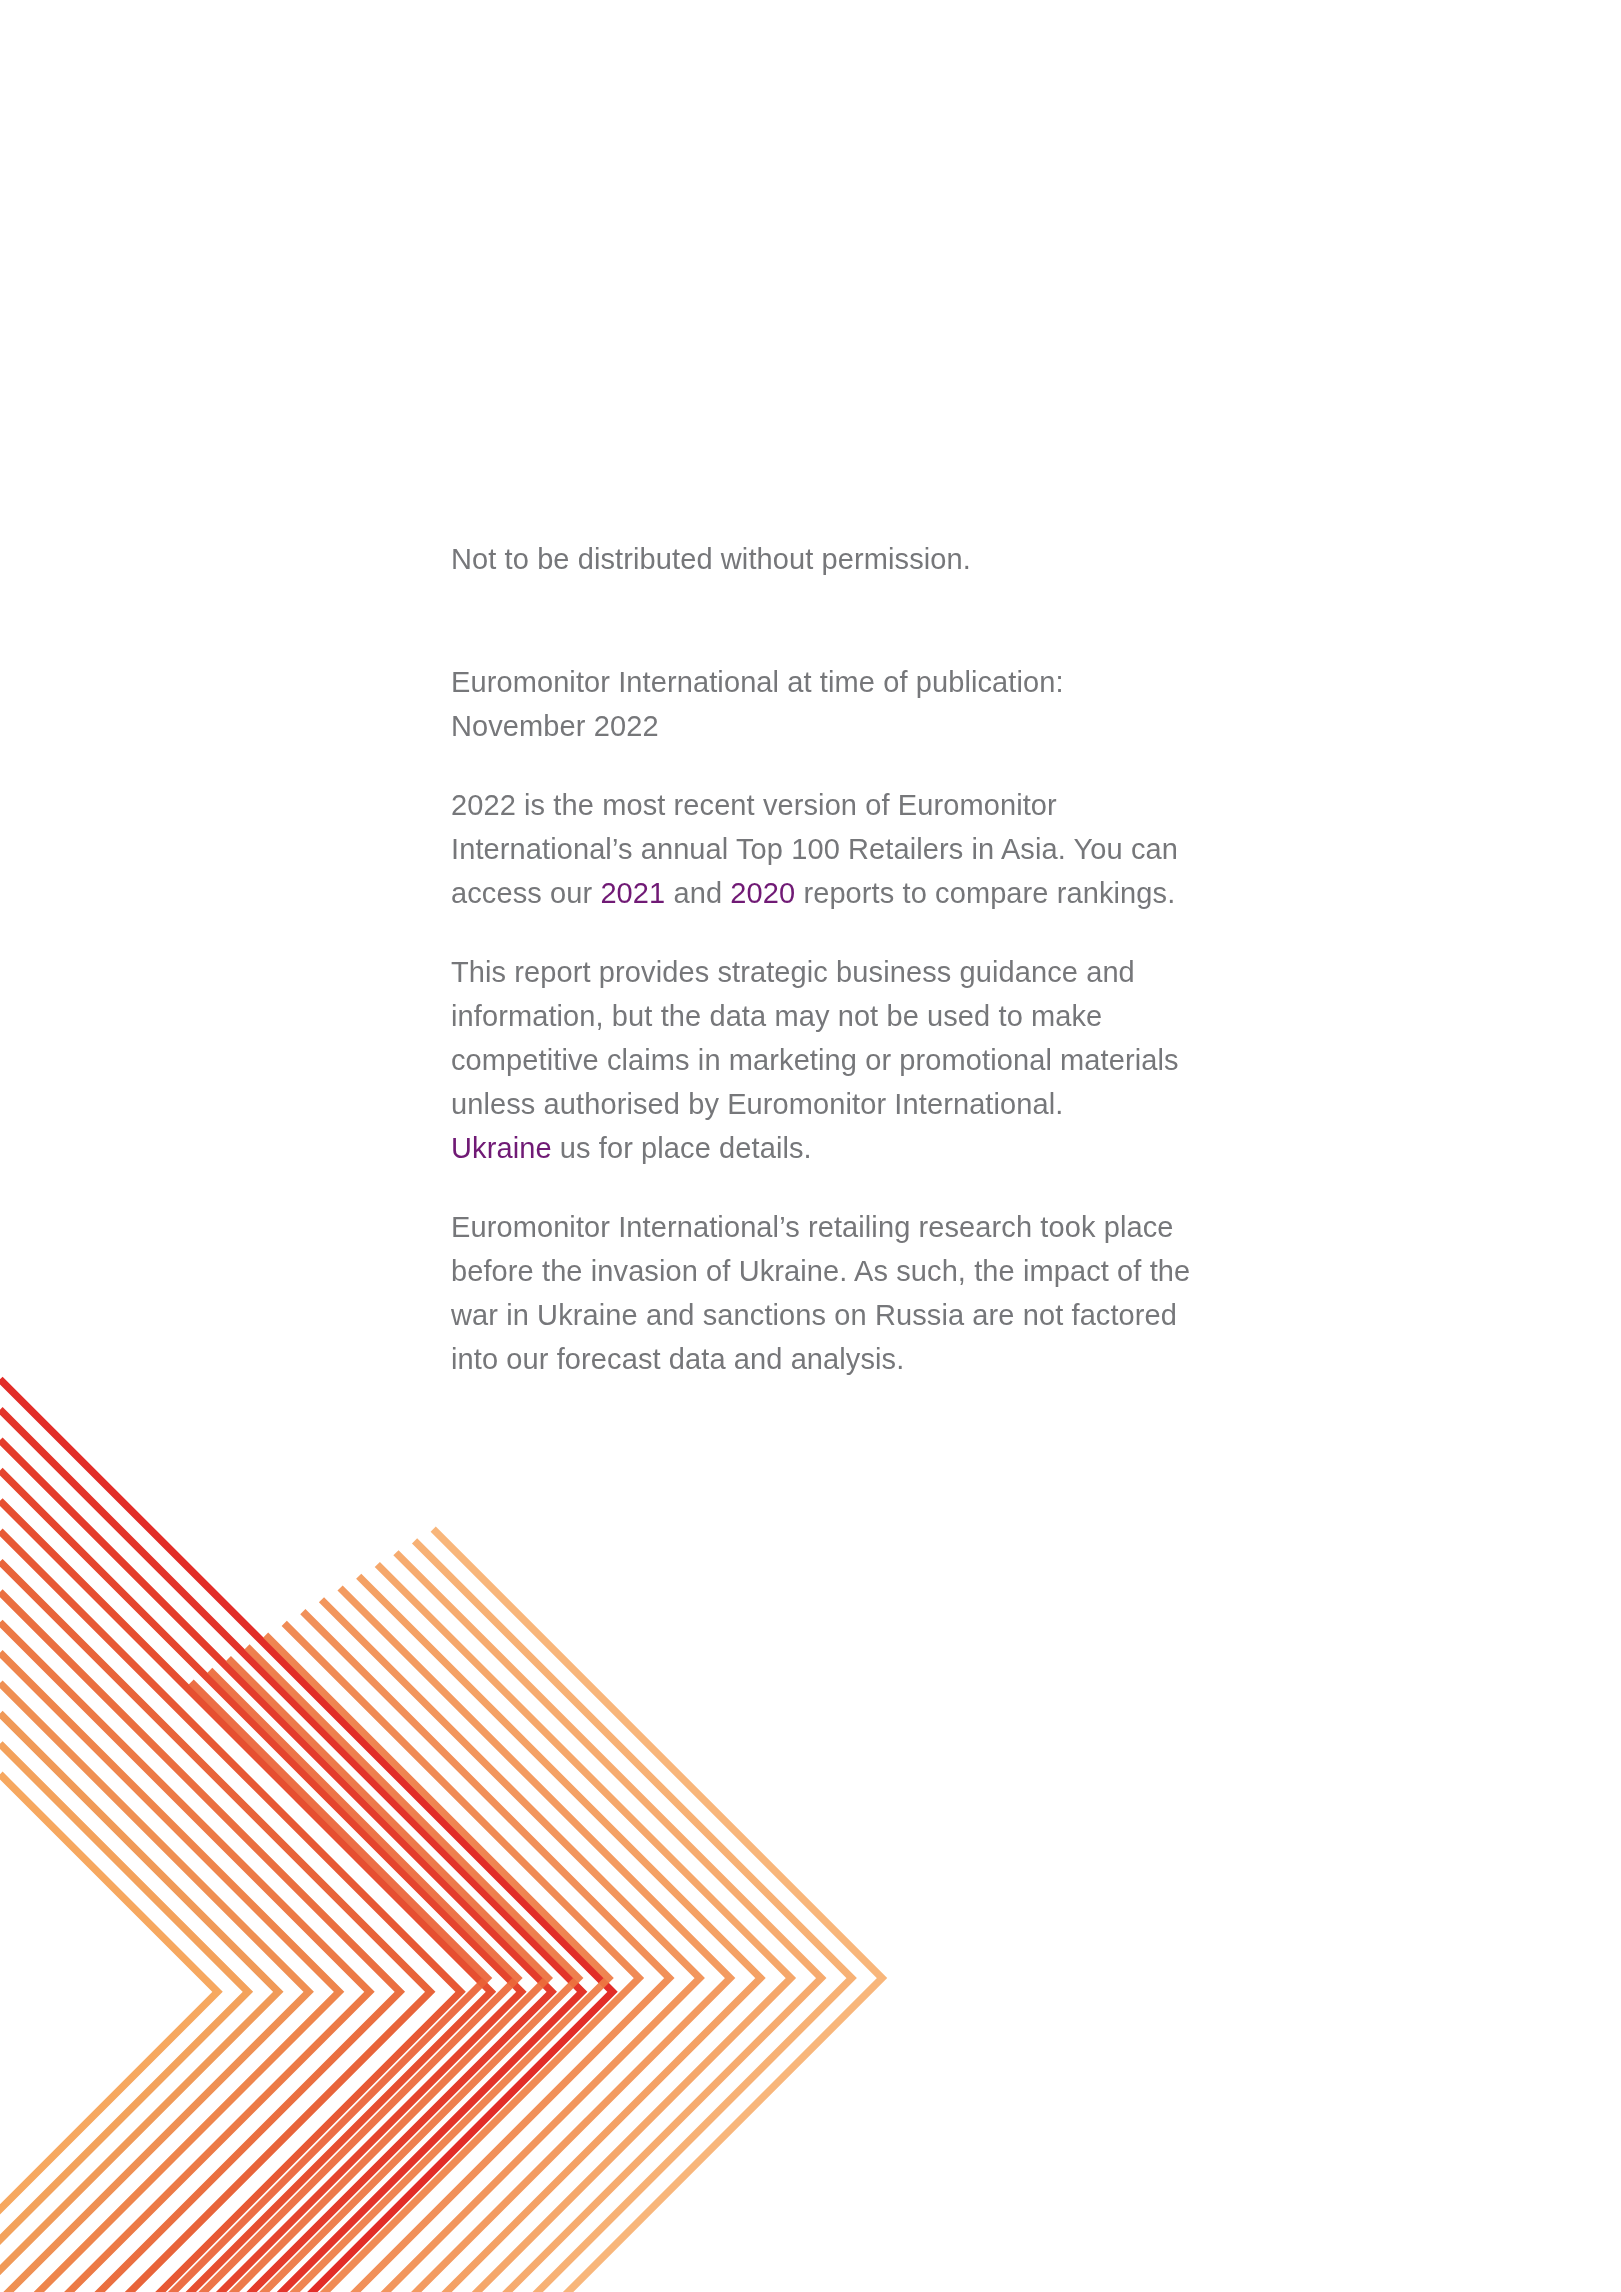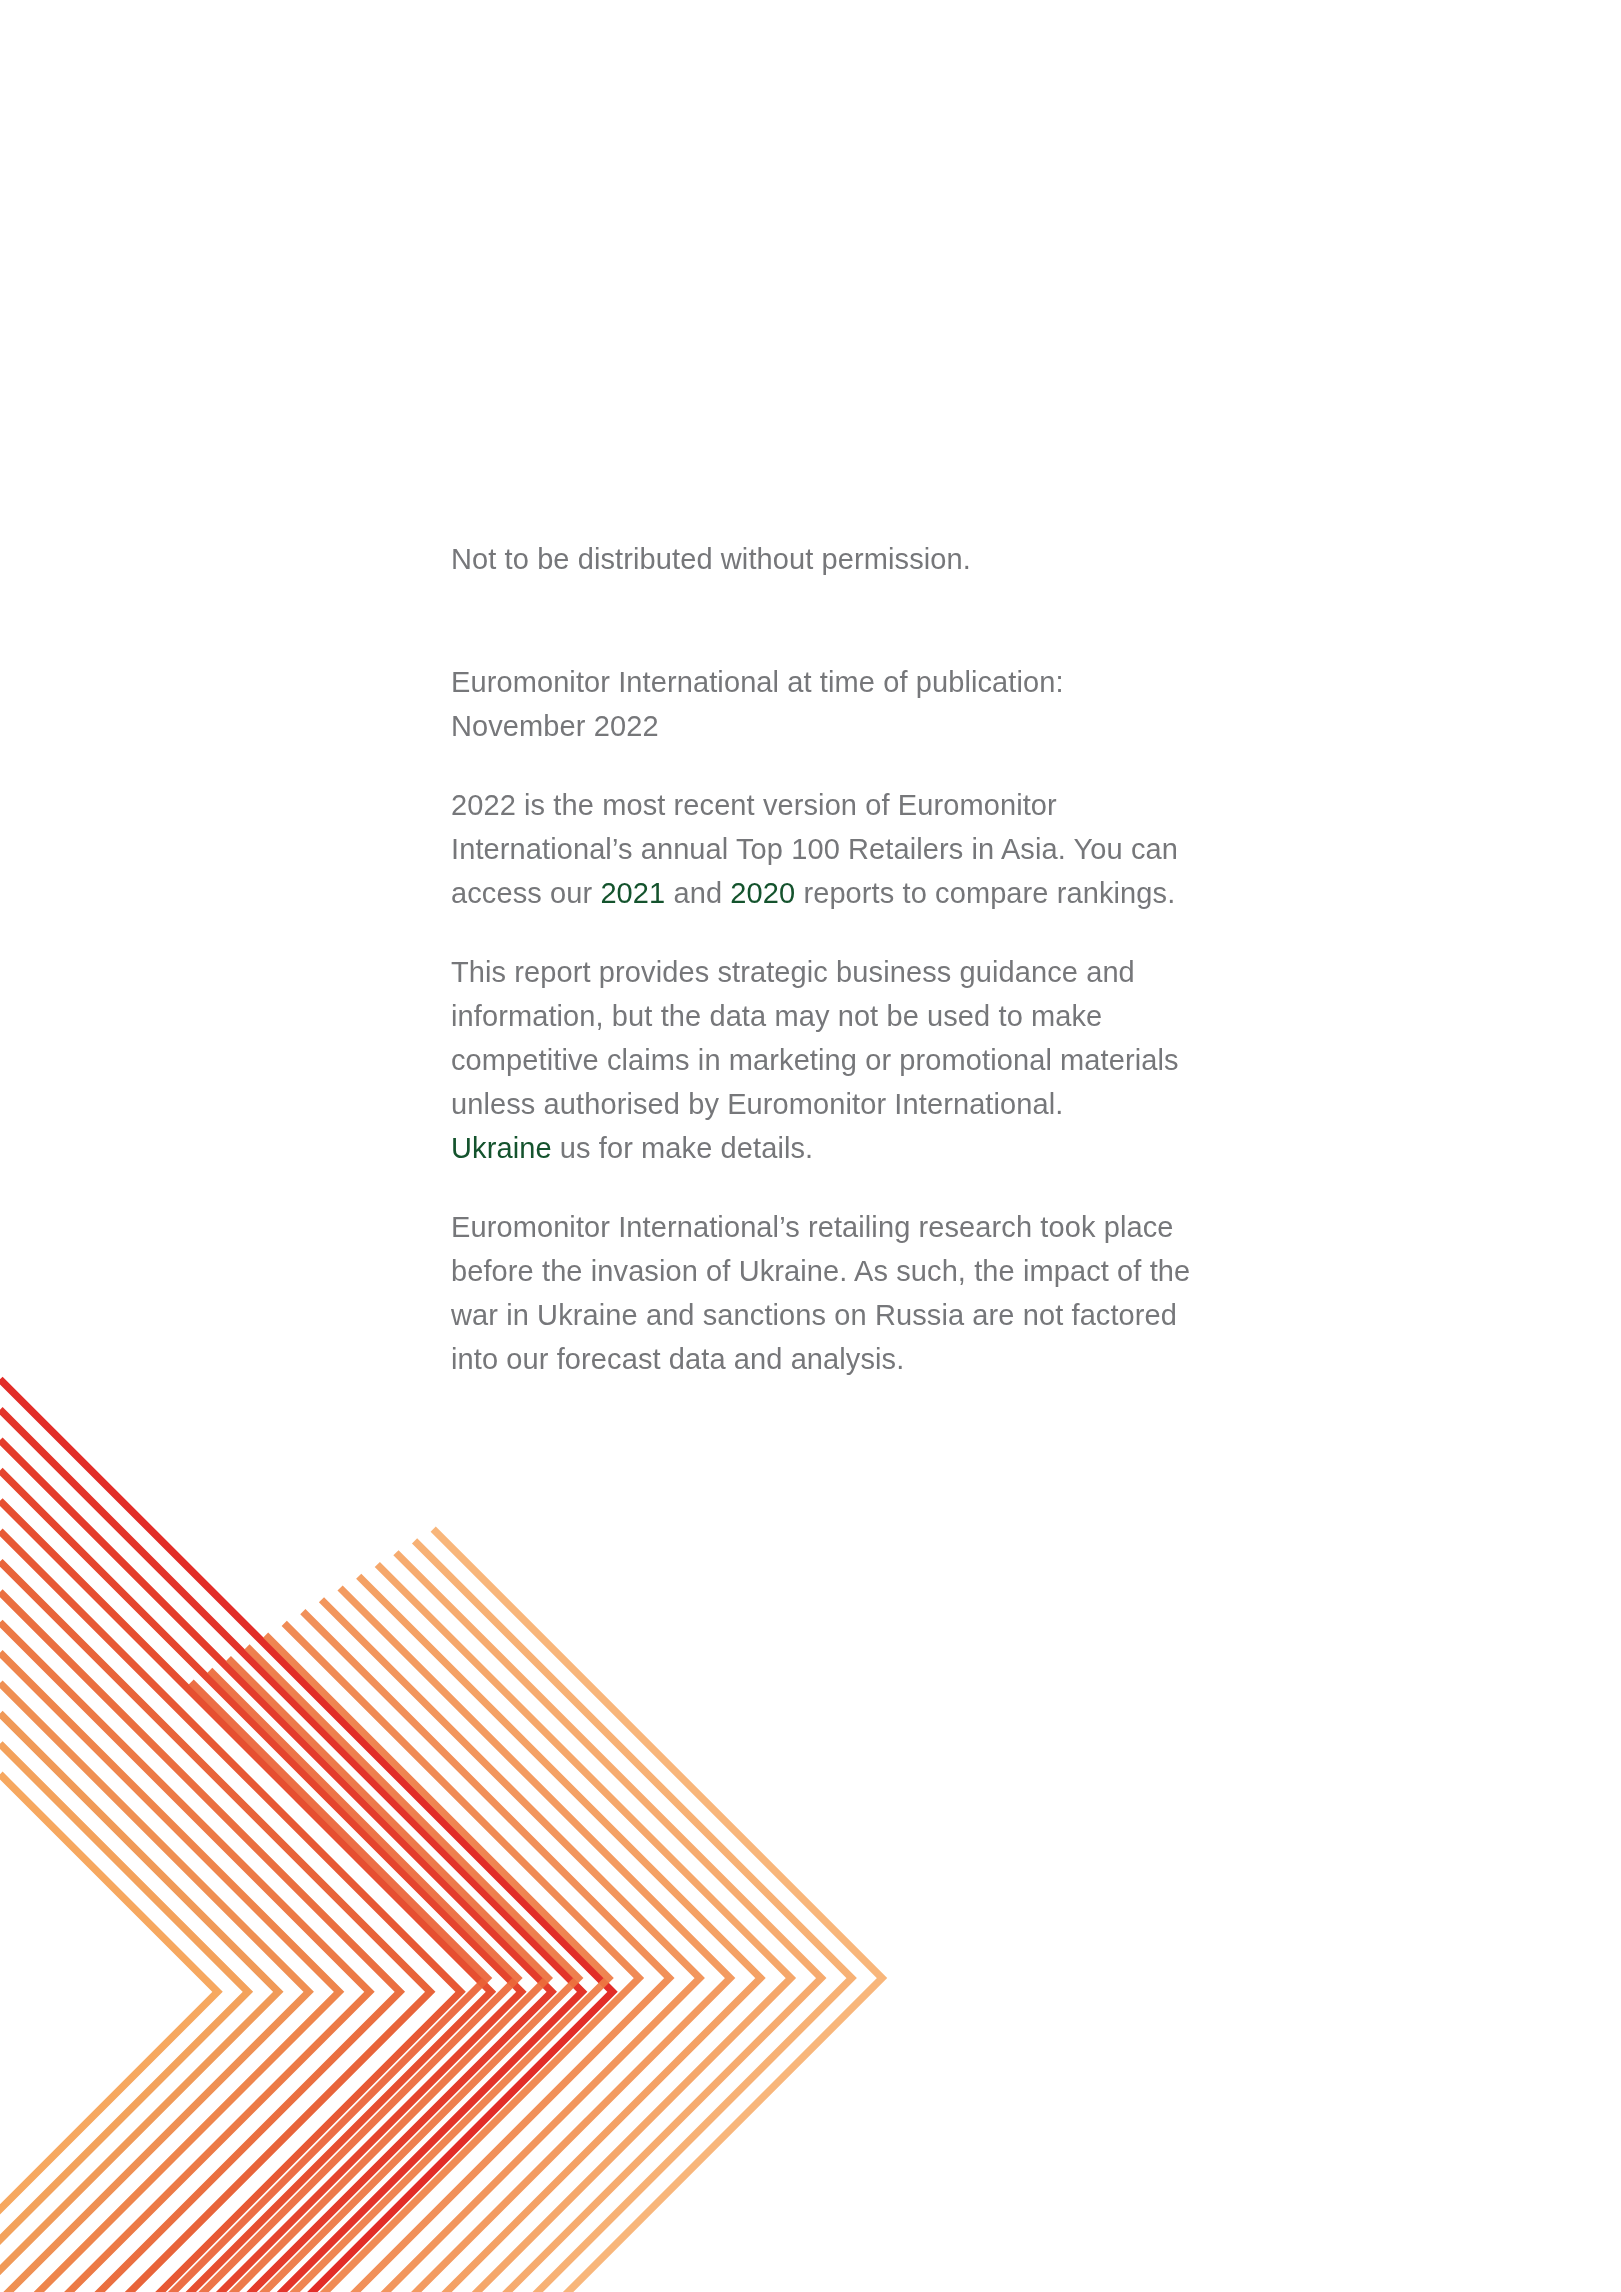--- a/index.html
+++ b/index.html
@@ -34,21 +34,21 @@
   .para {
     margin: 0 0 35px 0;
     font-size: 29px;
     line-height: 44px;
     color: #76777a;
     font-weight: 400;
     letter-spacing: 0.1px;
   }
   .para.last { margin-bottom: 8px; }
   .link {
-    color: #14532d;
+    color: #701a75;
     text-decoration: none;
   }
   .para span.txt { white-space: pre-wrap; text-align: center; }
 </style>
 </head>
 <body>
 
 <div id="page">
 
   <svg id="decor" viewBox="0 0 1654 2339" width="1621" height="2293" xmlns="http://www.w3.org/2000/svg" aria-hidden="true">
@@ -96,21 +96,21 @@
       <br>
       <span class="txt">Euromonitor International at time of publication:</span><br>
       <span class="txt">November 2022</span>
     </p>
 
     <p class="para">
       <span class="txt">2022 is the most recent version of Euromonitor International’s annual Top 100 Retailers in Asia. You can access our </span><a class="link" href="#">2021</a><span class="txt"> and </span><a class="link" href="#">2020</a><span class="txt"> reports to compare rankings.</span>
     </p>
 
     <p class="para">
-      <span class="txt">This report provides strategic business guidance and information, but the data may not be used to make competitive claims in marketing or promotional materials unless authorised by Euromonitor International.</span><br><a class="link" href="#">Ukraine</a><span class="txt"> us for make details.</span>
+      <span class="txt">This report provides strategic business guidance and information, but the data may not be used to make competitive claims in marketing or promotional materials unless authorised by Euromonitor International.</span><br><a class="link" href="#">Ukraine</a><span class="txt"> us for place details.</span>
     </p>
 
     <p class="para last">
       <span class="txt">Euromonitor International’s retailing research took place before the invasion of Ukraine. As such, the impact of the war in Ukraine and sanctions on Russia are not factored into our forecast data and analysis.</span>
     </p>
 
   </div>
 </div>
 
 

